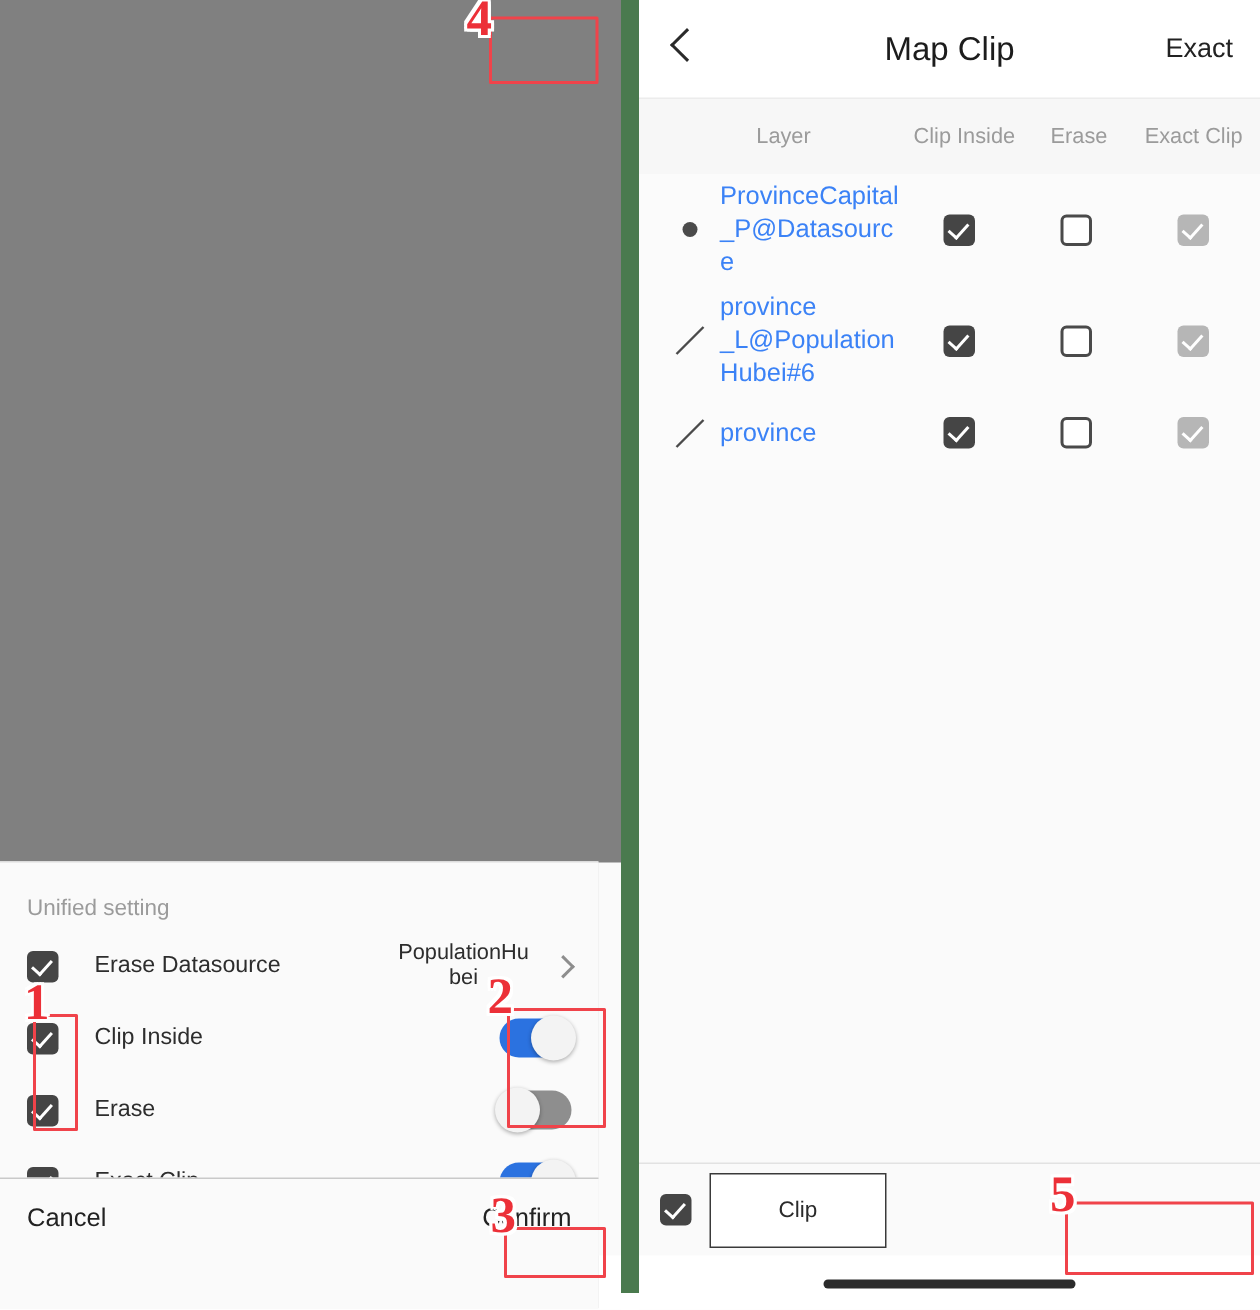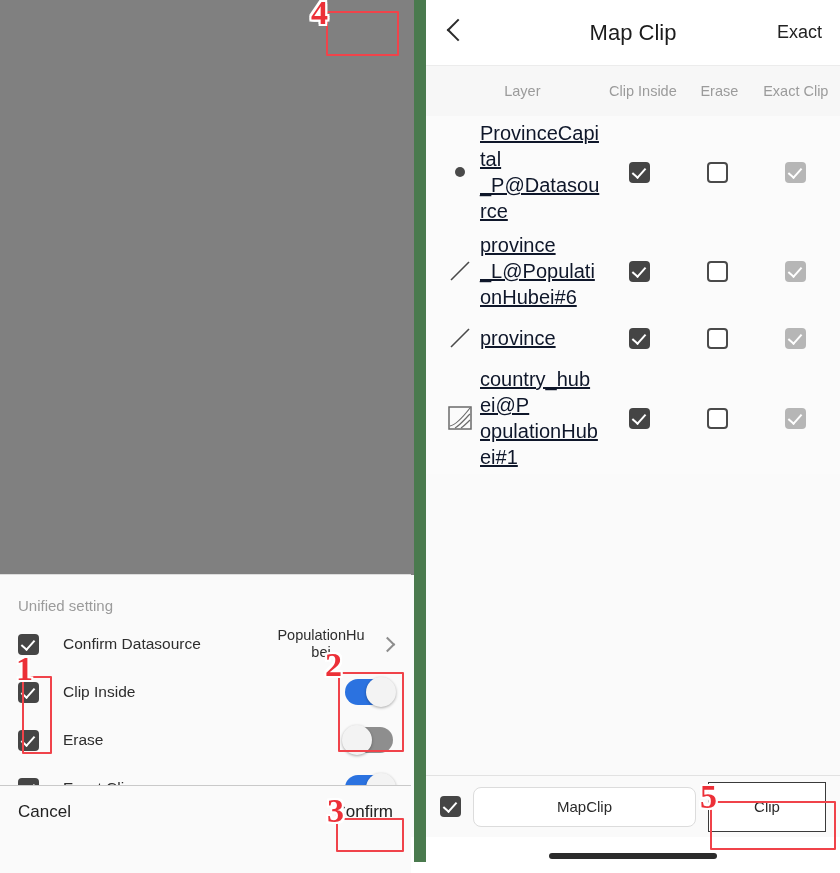--- a/index.html
+++ b/index.html
@@ -166,38 +166,37 @@
   }
   .geo {
     width: 40px;
     flex: none;
     display: flex;
     align-items: center;
     justify-content: center;
   }
   .rrow .rname {
     width: 128px;
-    font-size: 20px;
-    color: #0f172a;
+    font-size: 17px;
+    color: #3b82f6;
     line-height: 1.3;
     word-break: break-all;
-    text-decoration: underline;
   }
   .rrow .rcell {
     width: 78px;
     display: flex;
     align-items: center;
     justify-content: center;
     flex: none;
   }
 
   
   .sheet {
     position: absolute;
-    left: 0; right: 3px;
+    left: 0; right: 15px;
     top: 575px;
     height: 298px;
     background: #fafafa;
     z-index: 10;
     box-shadow: 0 -1px 0 #dcdcdc;
   }
   .sheet-title {
     font-size: 15px;
     color: #9b9b9b;
     padding: 22px 18px 6px 18px;
@@ -410,21 +409,21 @@
 
     </div>
 
     <div class="dim"></div>
 
     <div class="sheet">
       <div class="sheet-title">Unified setting</div>
 
       <div class="srow">
         <span class="cb on"></span>
-        <div class="slabel">Confirm Datasource</div>
+        <div class="slabel">Erase Datasource</div>
         <div class="sval">
           <div>PopulationHu</div>
           <div>bei</div>
         </div>
         <span class="chev-right"></span>
       </div>
 
       <div class="srow">
         <span class="cb on"></span>
         <div class="slabel">Clip Inside</div>
@@ -537,49 +536,25 @@
             <span class="cb on"></span>
           </div>
         <div class="rcell">
             <span class="cb off"></span>
           </div>
         <div class="rcell">
             <span class="cb dis"></span>
           </div>
       </div>
 
-      <div class="rrow">
-        <div class="geo">
-          <svg width="28" height="28" viewBox="0 0 28 28">
-            <rect x="3" y="3" width="22" height="22" fill="none" stroke="#6b6b6b" stroke-width="1.5"></rect>
-            <path d="M4 22 C9 21 17 13 24 4" fill="none" stroke="#6b6b6b" stroke-width="1.2"></path>
-            <path d="M9 24 C13 22 19 15 24 10" fill="none" stroke="#6b6b6b" stroke-width="1.2"></path>
-            <path d="M15 24 C18 22 22 18 24 16" fill="none" stroke="#6b6b6b" stroke-width="1.2"></path>
-          </svg>
-        </div>
-        <div class="rname">
-          <div>country_hubei@P</div>
-          <div>opulationHubei#1</div>
-        </div>
-        <div class="rcell">
-            <span class="cb on"></span>
-          </div>
-        <div class="rcell">
-            <span class="cb off"></span>
-          </div>
-        <div class="rcell">
-            <span class="cb dis"></span>
-          </div>
-      </div>
 
     </div>
 
     <div class="rfooter">
       <span class="cb on"></span>
-      <div class="pill">MapClip</div>
       <div class="clip-btn">Clip</div>
     </div>
 
     <div class="home-zone">
       <div class="home-bar"></div>
     </div>
   </div>
 
   <div class="anno-box" style="left:22px; top:676px; width:30px; height:78px;"></div>
   <div class="anno-num" style="left:16px; top:652px;">1</div>

